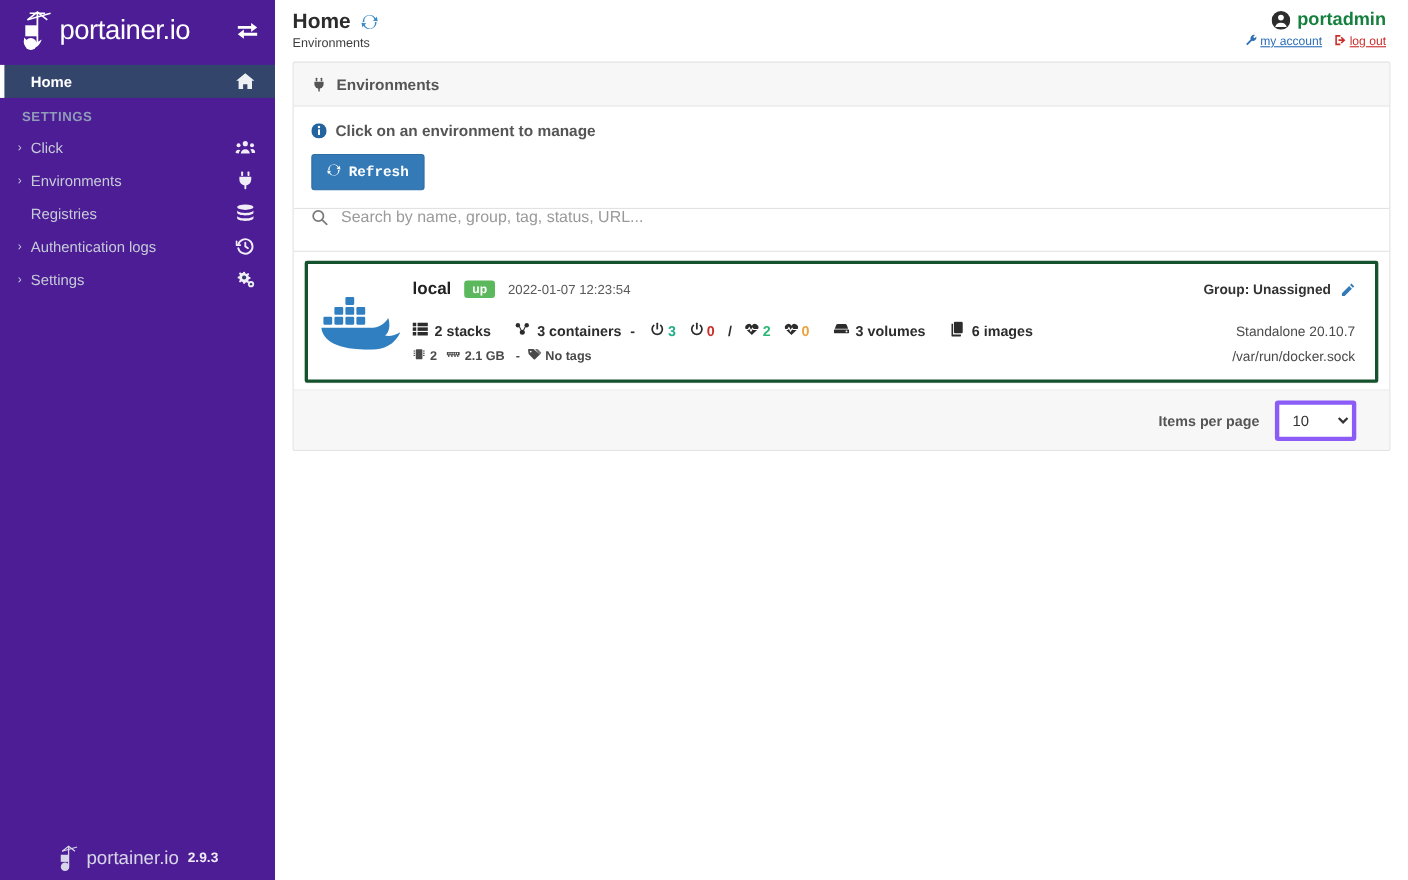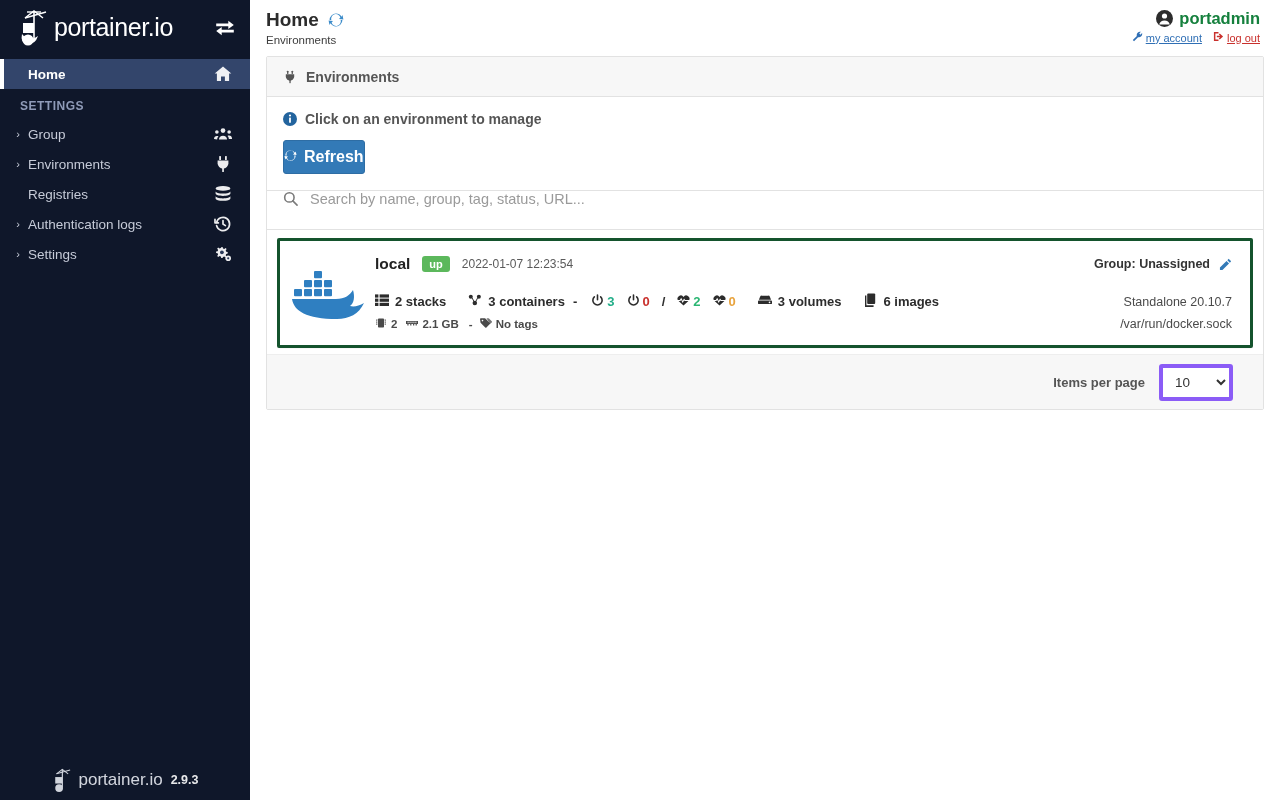--- a/index.html
+++ b/index.html
@@ -7,21 +7,21 @@
     width: 1280px; height: 800px;
     font-family: "Liberation Sans", sans-serif;
     background: #ffffff;
     overflow: hidden;
   }
   .app { display: flex; width: 1280px; height: 800px; }
 
   
   .sidebar {
     width: 250px; height: 800px;
-    background: #0f172a;
+    background: #4c1d95;
     position: relative;
     flex: 0 0 250px;
     color: #ffffff;
   }
   .sidebar-brand {
     display: flex; align-items: center;
     height: 55px; padding: 0 14px 0 18px;
     gap: 6px;
   }
   .brand-logo { width: 34px; height: 38px; flex: 0 0 34px; }
@@ -115,22 +115,22 @@
   .panel-head-title { font-size: 14px; font-weight: bold; color: #555555; }
 
   .panel-body { padding: 14px 16px 16px 16px; background: #fff; }
   .hint-row { display: flex; align-items: center; gap: 8px; }
   .hint-icon { width: 14px; height: 14px; color: #23649e; }
   .hint-text { font-size: 14px; font-weight: bold; color: #555555; }
   .btn-refresh {
     margin-top: 13px;
     display: inline-flex; align-items: center; gap: 7px;
     background: #337ab7; border: 1px solid #2e6da4; color: #ffffff;
-    font-size: 16px; font-weight: bold;
-    padding: 7px 0; border-radius: 3px; cursor: pointer;
+    font-size: 13px; font-weight: bold;
+    padding: 7px 13px; border-radius: 3px; cursor: pointer; font-family: Liberation Mono, monospace;
   }
   .btn-refresh svg { width: 13px; height: 13px; }
 
   .search-bar {
     border-top: 1px solid #e2e2e2; border-bottom: 1px solid #e2e2e2;
     height: 40px; display: flex; align-items: flex-start; gap: 12px;
     padding: 0 16px; background: #ffffff;
   }
   .search-icon { width: 15px; height: 15px; color: #7a7a7a; flex: 0 0 15px; }
   .search-input {
@@ -240,21 +240,21 @@
           <svg viewBox="0 0 18 18" fill="currentColor">
               <path d="M9 1.6 0.7 8.4h2.2V16h4.1v-4.5h3.9V16h4.2V8.4h2.2z"></path>
             </svg>
         </span>
       </div>
 
       <div class="nav-section-title">SETTINGS</div>
 
       <div class="nav-item">
         <span class="caret">›</span>
-        <span class="nav-label">Group</span>
+        <span class="nav-label">Click</span>
         <span class="nav-icon">
           <svg viewBox="0 0 20 16" fill="currentColor">
             <circle cx="10" cy="4" r="2.6"></circle>
               <path d="M5.5 14c0-2.6 2-4.3 4.5-4.3s4.5 1.7 4.5 4.3z"></path>
             <circle cx="3.2" cy="5.6" r="2"></circle>
               <path d="M0 13.4c0-2 1.4-3.3 3.2-3.3 .7 0 1.3.2 1.8.5-.9.8-1.5 2-1.5 3.4z"></path>
             <circle cx="16.8" cy="5.6" r="2"></circle>
               <path d="M20 13.4h-3.5c0-1.4-.6-2.6-1.5-3.4.5-.3 1.1-.5 1.8-.5 1.8 0 3.2 1.3 3.2 3.3z"></path>
           </svg>
         </span>

